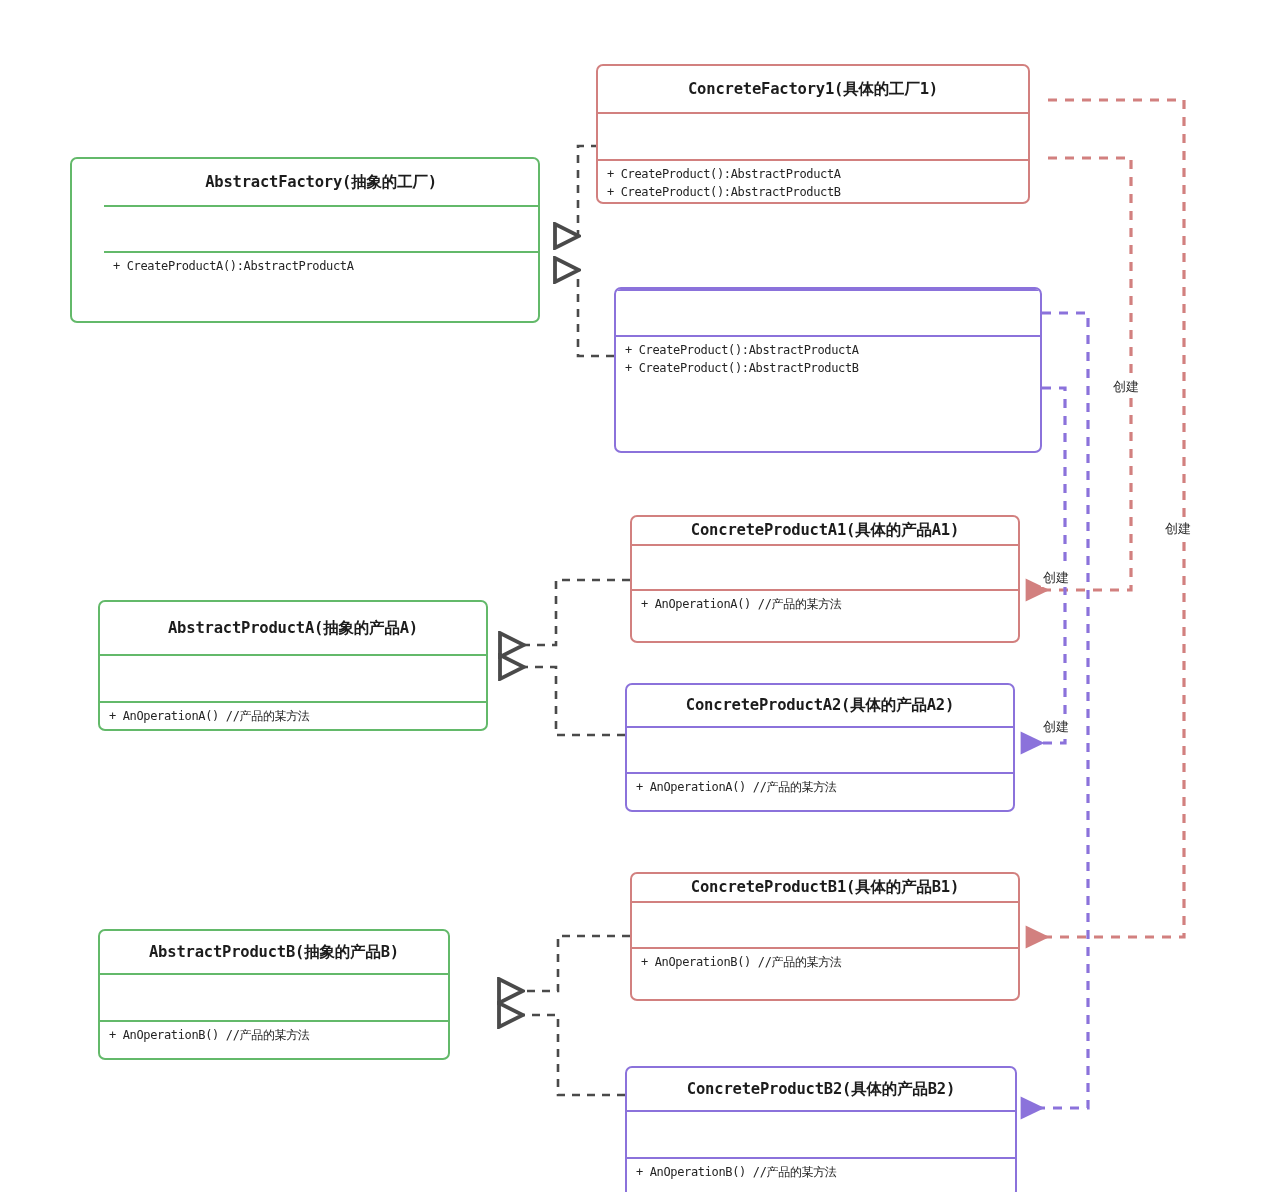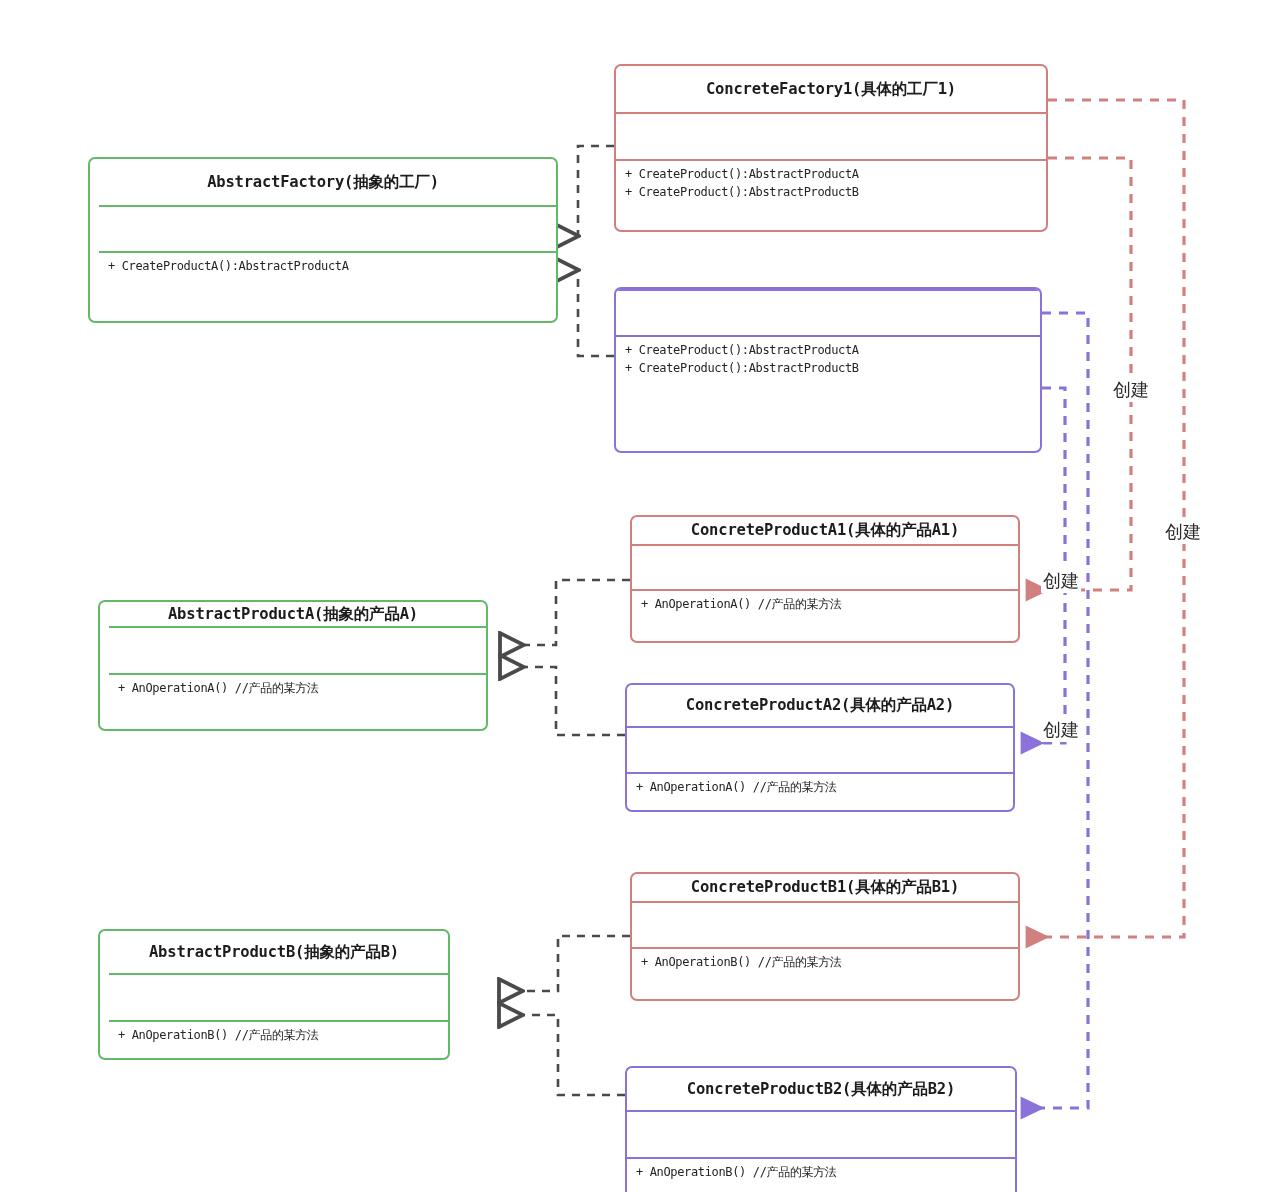--- a/index.html
+++ b/index.html
@@ -56,30 +56,30 @@
   }
   .uml-method {
     font-size: 12px;
     color: #242424;
     line-height: 1.47;
     white-space: nowrap;
     letter-spacing: -0.35px;
   }
   
   .c-green { border-color: #63b96a; }
-  .c-green .uml-attrs, .c-green .uml-methods { border-top-color: #63b96a; margin-left: 9px; }
+  .c-green .uml-attrs, .c-green .uml-methods { border-top-color: #63b96a; }
   .c-red { border-color: #d2807f; }
   .c-red .uml-attrs, .c-red .uml-methods { border-top-color: #d2807f; }
   .c-purple { border-color: #8b72db; }
   .c-purple .uml-attrs, .c-purple .uml-methods { border-top-color: #8b72db; }
 
   .edge-label {
     position: absolute;
     font-family: "DejaVu Sans", "Liberation Sans", sans-serif;
-    font-size: 18px;
+    font-size: 13px;
     color: #2b2b2b;
     background: #ffffff;
     padding: 0 2px;
     white-space: nowrap;
     z-index: 6;
   }
 </style>
 </head>
 <body>
 
@@ -117,30 +117,30 @@
       <path d="M 1048 100 L 1184 100 L 1184 937 L 1028 937" marker-end="url(#arrow-red)"></path>
       <path d="M 1048 158 L 1131 158 L 1131 590 L 1028 590" marker-end="url(#arrow-red)"></path>
     </g>
 
     <g fill="none" stroke="#8b72db" stroke-width="3.2" stroke-dasharray="9 8">
       <path d="M 1042 313 L 1088 313 L 1088 1108 L 1023 1108" marker-end="url(#arrow-purple)"></path>
       <path d="M 1042 388 L 1065 388 L 1065 743 L 1023 743" marker-end="url(#arrow-purple)"></path>
     </g>
   </svg>
 
-  <div class="uml-class c-red" style="left:614px; top:64px; width:434px; height:168px;">
+  <div class="uml-class c-red" style="left:596px; top:64px; width:434px; height:140px;">
     <div class="uml-title" style="height:46px;">ConcreteFactory1(具体的工厂1)</div>
     <div class="uml-attrs" style="height:47px;"></div>
     <div class="uml-methods">
       <div class="uml-method">+ CreateProduct():AbstractProductA</div>
       <div class="uml-method">+ CreateProduct():AbstractProductB</div>
     </div>
   </div>
 
-  <div class="uml-class c-green" style="left:88px; top:157px; width:470px; height:166px;">
+  <div class="uml-class c-green" style="left:70px; top:157px; width:470px; height:166px;padding-left:32px;">
     <div class="uml-title" style="height:46px;">AbstractFactory(抽象的工厂)</div>
     <div class="uml-attrs" style="height:46px;"></div>
     <div class="uml-methods">
       <div class="uml-method">+ CreateProductA():AbstractProductA</div>
     </div>
   </div>
 
   <div class="uml-class c-purple" style="left:614px; top:287px; width:428px; height:166px;">
     <div class="uml-attrs" style="height:46px;"></div>
     <div class="uml-methods">
@@ -151,21 +151,21 @@
 
   <div class="uml-class c-red" style="left:630px; top:515px; width:390px; height:128px;">
     <div class="uml-title" style="height:27px;">ConcreteProductA1(具体的产品A1)</div>
     <div class="uml-attrs" style="height:45px;"></div>
     <div class="uml-methods">
       <div class="uml-method">+ AnOperationA() //产品的某方法</div>
     </div>
   </div>
 
   <div class="uml-class c-green" style="left:98px; top:600px; width:390px; height:131px;">
-    <div class="uml-title" style="height:24px;text-align:right;">AbstractProductA(抽象的产品A)</div>
+    <div class="uml-title" style="height:52px;text-align:right;">AbstractProductA(抽象的产品A)</div>
     <div class="uml-attrs" style="height:47px;"></div>
     <div class="uml-methods">
       <div class="uml-method">+ AnOperationA() //产品的某方法</div>
     </div>
   </div>
 
   <div class="uml-class c-purple" style="left:625px; top:683px; width:390px; height:129px;">
     <div class="uml-title" style="height:41px;border-radius:9px;">ConcreteProductA2(具体的产品A2)</div>
     <div class="uml-attrs" style="height:46px;"></div>
     <div class="uml-methods">

